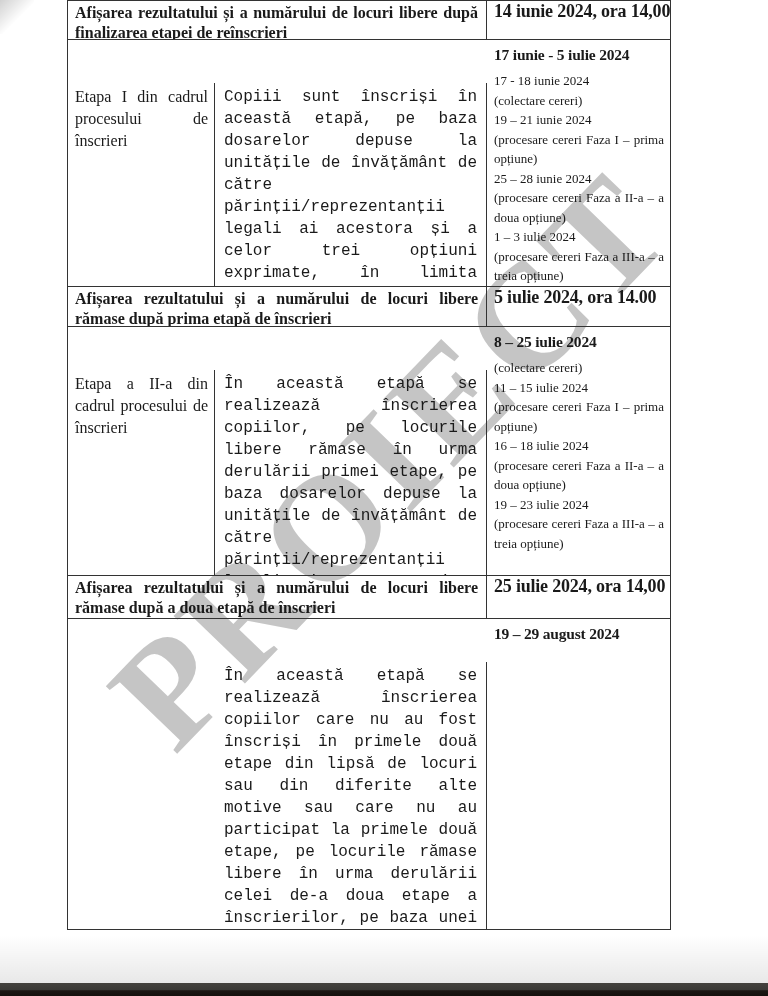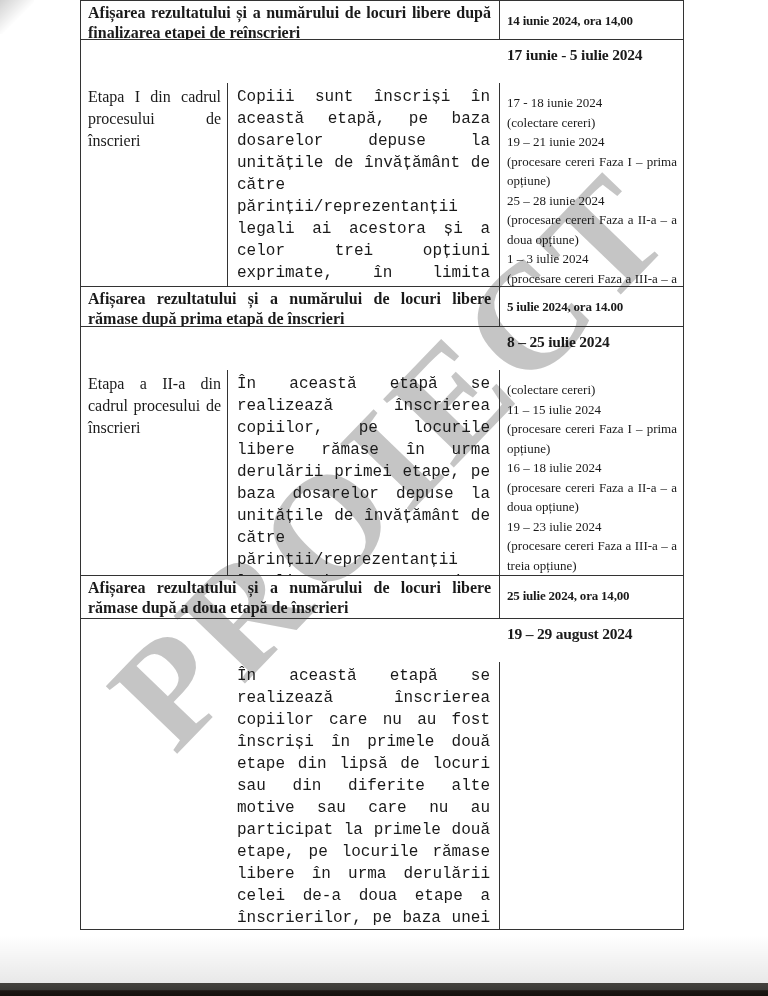--- a/index.html
+++ b/index.html
@@ -19,21 +19,21 @@
     text-align:center;
     font-size:150px;font-weight:bold;line-height:180px;
     letter-spacing:6px;
     color:rgba(150,150,150,0.55);
     transform:rotate(-46deg);
     transform-origin:50% 50%;
     white-space:nowrap;
     user-select:none;
   }
   .tbl{
-    position:absolute;left:80px;top:0;z-index:2;
+    position:absolute;left:67px;top:0;z-index:2;
     display:grid;
     grid-template-columns:147px 272px 183px;
     grid-template-rows:39px 247px 40px 249px 43px 310px;
     border:1px solid #333;
     background:transparent;
     box-sizing:content-box;
   }
   .cell{
     border-right:1px solid #333;
     border-bottom:1px solid #333;
@@ -47,35 +47,35 @@
   .r6{border-bottom:none;}
   .hdr{
     font-weight:bold;
     line-height:19.5px;
     padding-top:2px;
     text-align:justify;
   }
   .hdr-date{
     font-weight:bold;
     line-height:19.5px;
-    padding-top:10px;
-    font-size:13px;
+    padding-top:1px;
+    font-size:18px;
     white-space:nowrap;
     letter-spacing:-0.2px;
   }
   .jst{text-align:justify;margin-top:43px;}
   .stage-cell{padding-right:6px;}
   .desc-cell{padding-left:9px;padding-right:9px;font-family:Liberation Mono, monospace;}
   .dates-cell{padding-top:4px;padding-right:6px;}
   .range{
     font-weight:bold;font-size:15.5px;line-height:21px;
     white-space:nowrap;letter-spacing:-0.2px;
   }
   .sched{
-    margin-top:28px;
+    margin-top:6px;
     font-size:13px;
     line-height:19.5px;
     text-align:justify;
   }
   .page-fade{
     position:absolute;left:0;bottom:13px;width:768px;height:48px;z-index:4;
     background:linear-gradient(to bottom, rgba(0,0,0,0) 0%, rgba(0,0,0,0.09) 100%);
     pointer-events:none;
   }
   .bottom-bar{

